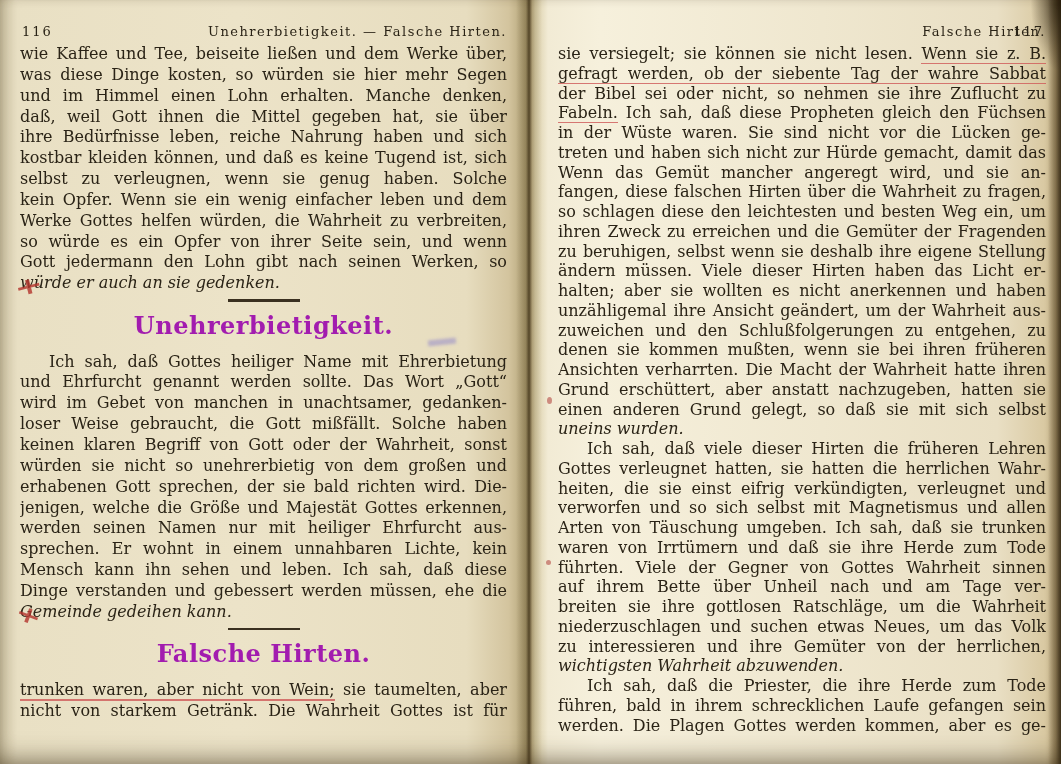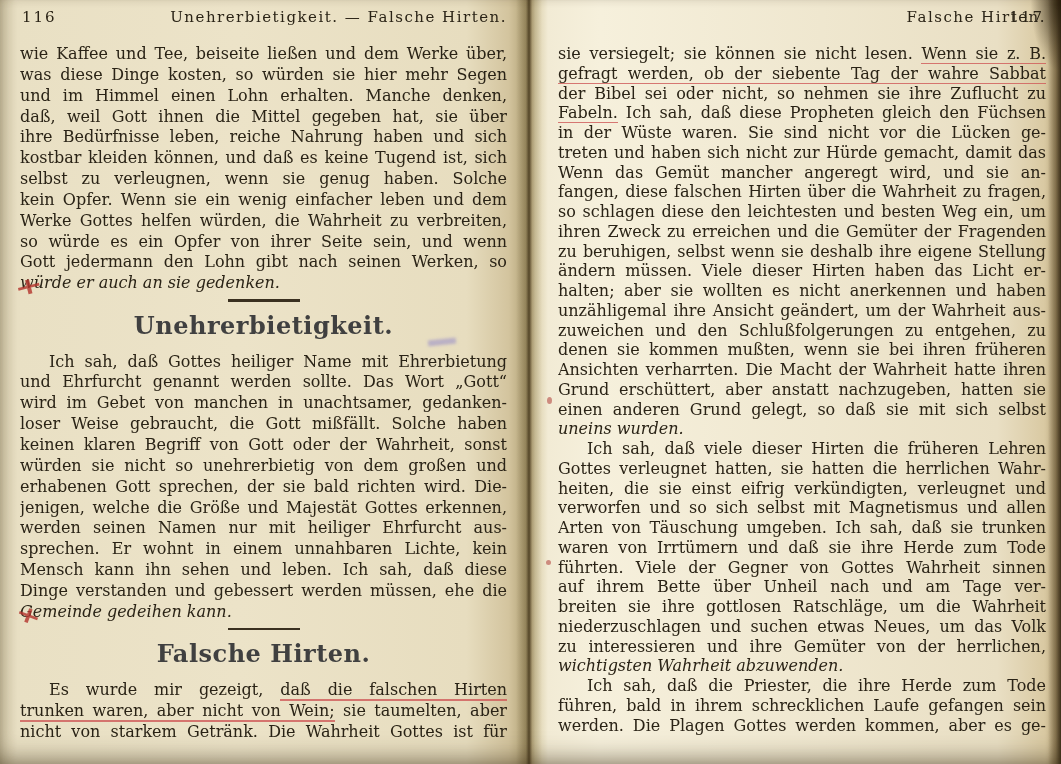--- a/index.html
+++ b/index.html
@@ -13,39 +13,39 @@
   .gutter{position:absolute;left:516px;top:0;width:26px;height:764px;pointer-events:none;
     background:linear-gradient(90deg,rgba(80,62,30,0) 0%,rgba(100,84,48,.40) 38%,rgba(58,44,20,.78) 50%,rgba(120,104,66,.30) 62%,rgba(246,240,220,0) 100%);}
   .edge-right{position:absolute;right:0;top:0;width:13px;height:764px;pointer-events:none;
     background:linear-gradient(90deg,rgba(82,64,34,0) 0%,rgba(82,64,34,.5) 60%,rgba(44,33,15,.85) 100%);}
   .corner-tr{position:absolute;right:0;top:0;width:30px;height:70px;pointer-events:none;
     background:radial-gradient(ellipse at 100% 0%,rgba(38,28,12,.9) 0%,rgba(38,28,12,0) 72%);}
   .vignette{position:absolute;inset:0;pointer-events:none;
     box-shadow:inset 0 -16px 26px -14px rgba(58,44,20,.65),
                inset 0 5px 12px -9px rgba(58,44,20,.30),
                inset 14px 0 20px -16px rgba(58,44,20,.35);}
-  .pagehead{position:absolute;top:8px;height:22px;font-size:15px;letter-spacing:1.5px;}
+  .pagehead{position:absolute;top:24px;height:22px;font-size:13px;letter-spacing:1.5px;}
   .pagehead.hl{left:20px;width:487px;}
   .pagehead.hr{left:558px;width:488px;}
   .ptitle{display:block;text-align:right;}
   .pnum{position:absolute;top:0;}
   .pnum.l{left:2px;letter-spacing:2px;}
   .pnum.r{right:2px;letter-spacing:2px;}
   .col{position:absolute;top:44px;}
   .col-left{left:20px;width:487px;}
   .col-right{left:558px;width:488px;}
   .line{font-size:16px;text-align:justify;text-align-last:justify;
         white-space:normal;overflow:hidden;}
   .col-left .line{height:20.85px;line-height:20.85px;}
   .col-right .line{height:19.75px;line-height:19.75px;}
   .line.end{text-align-last:left;font-style:italic;}
   .line.indent{text-indent:29px;}
   .redline{box-shadow:0 2.5px 0 0 rgba(208,92,90,.82);}
   .heading{font-weight:bold;font-size:24px;text-align:center;letter-spacing:.5px;
-           margin:9px 0 12px;color:#404040;}
+           margin:9px 0 12px;color:#a21caf;}
   .divider{width:72px;height:2.5px;background:#3a3020;margin:5px auto 2px;}
   .markwrap{height:0;position:relative;}
   .cross{position:absolute;left:-1px;top:-21px;color:rgba(180,55,48,.82);
          font-family:"DejaVu Sans",sans-serif;font-size:23px;font-weight:bold;
          transform:rotate(-14deg) scaleX(1.5);}
   .cross.v2{transform:rotate(20deg) scaleX(1.35);}
   .blue-smudge{position:absolute;left:428px;top:339px;width:28px;height:6px;
          background:rgba(110,100,205,.38);filter:blur(1.6px);transform:rotate(-6deg);}
   .speck{position:absolute;width:5px;height:7px;border-radius:50%;
          background:rgba(175,60,55,.55);filter:blur(.6px);}
@@ -102,21 +102,20 @@
         <div class="line"><span>Mensch kann ihn sehen und leben. Ich sah, daß diese</span></div>
         <div class="line"><span>Dinge verstanden und gebessert werden müssen, ehe die</span></div>
         <div class="line end"><span>Gemeinde gedeihen kann.</span></div>
       </div>
       <div class="markwrap">
         <span class="cross v2">+</span>
       </div>
       <div class="divider"></div>
       <div class="heading">Falsche Hirten.</div>
       <div>
-        <div class="line indent"><span>Es wurde mir gezeigt, </span><span class="redline">daß die falschen Hirten</span></div>
         <div class="line"><span class="redline">trunken waren, aber nicht von Wein;</span><span> sie taumelten, aber</span></div>
         <div class="line"><span>nicht von starkem Getränk. Die Wahrheit Gottes ist für</span></div>
       </div>
     </div>
   <div class="col col-right" id="content-right">
       <div>
         <div class="line"><span>sie versiegelt; sie können sie nicht lesen. </span><span class="redline">Wenn sie z. B.</span></div>
         <div class="line"><span class="redline">gefragt werden, ob der siebente Tag der wahre Sabbat</span></div>
         <div class="line"><span class="redline">der Bibel sei oder nicht, so nehmen sie ihre Zuflucht zu</span></div>
         <div class="line"><span class="redline">Fabeln.</span><span> Ich sah, daß diese Propheten gleich den Füchsen</span></div>

